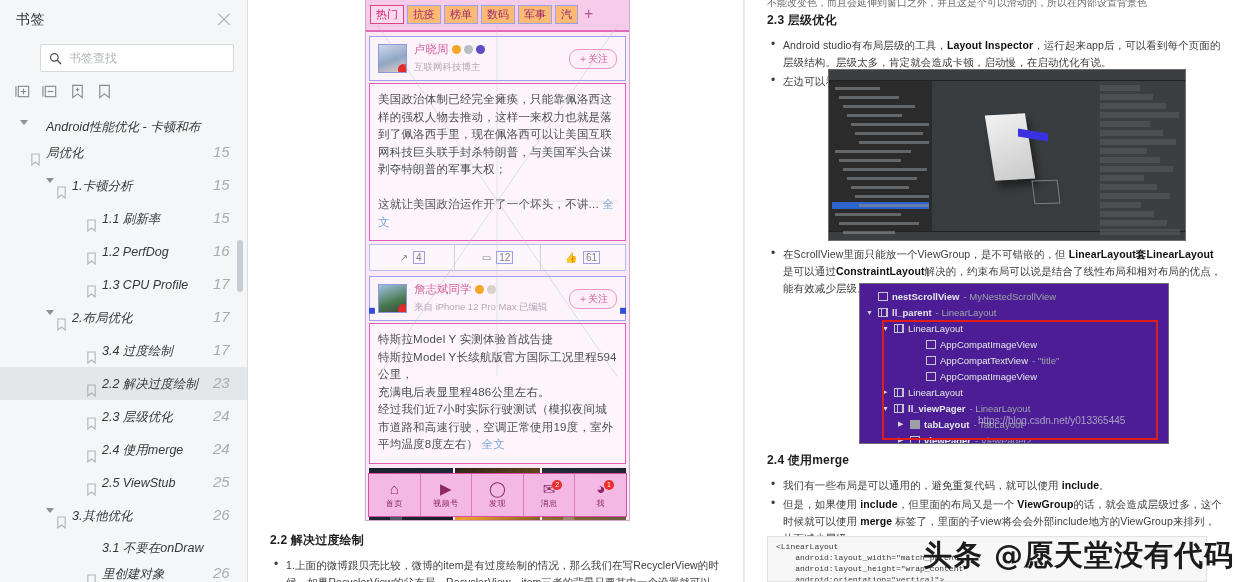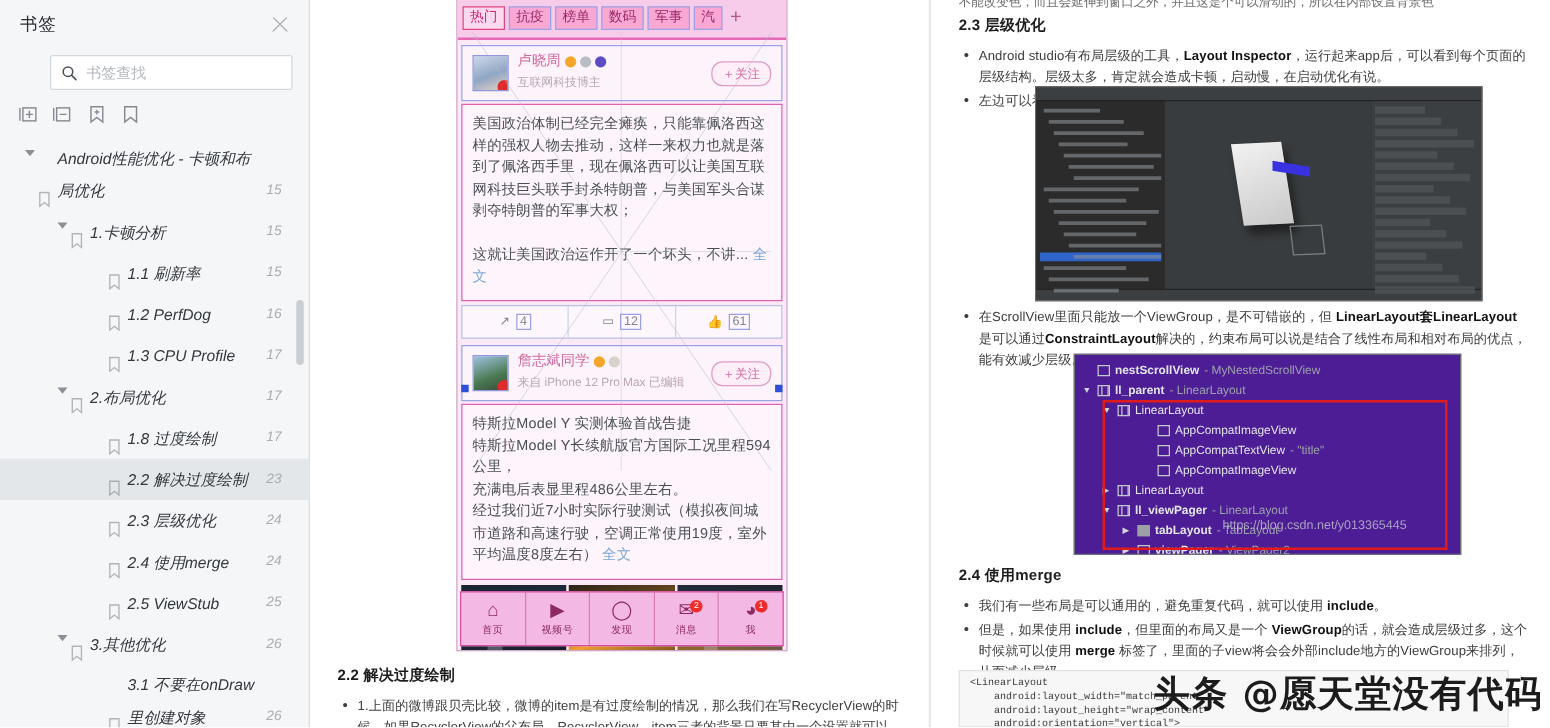--- a/index.html
+++ b/index.html
@@ -72,21 +72,21 @@
     border-bottom: 3.5px solid transparent;
   }
   .node .arrow.open {
     border-left: 4px solid transparent; border-right: 4px solid transparent;
     border-top: 5px solid #8a9096; border-bottom: 0; top: 9px;
   }
   .node .bk { flex: 0 0 auto; margin-right: 5px; margin-top: 1px; opacity: .55; }
   .node .lbl { flex: 1; padding-right: 4px; }
   .node .pg {
     flex: 0 0 auto; width: 34px; text-align: left; color: #a8adb2;
-    font-size: 11px; align-self: flex-end; padding-bottom: 1px;
+    font-size: 15px; align-self: flex-end; padding-bottom: 1px;
   }
   .lvl0 { padding-left: 30px; }
   .lvl0 .arrow { left: 20px; }
   .lvl0 .bk { margin-left: 0; }
   .lvl1 { padding-left: 56px; }
   .lvl1 .arrow { left: 46px; }
   .lvl2 { padding-left: 86px; }
 
   .sb-scrollbar {
     position: absolute; right: 4px; width: 6px; top: 240px; height: 52px;
@@ -111,21 +111,21 @@
     position: absolute; left: 117px; top: -3px; width: 265px; height: 524px;
     background: #fbeaf6; overflow: hidden;
     border: 1px solid #d0a8c8;
   }
   .ov-tabs {
     position: relative; height: 34px; background: #f7ccea;
     border-bottom: 2px solid #e46ab5; display: flex; align-items: center;
     padding-left: 4px; gap: 3px;
   }
   .ov-tab {
-    font-size: 11px; color: #9b2c6b; background: #f9a8d4;
+    font-size: 11px; color: #9b2c6b; background: #fdba74;
     border: 1px solid #9ba3e8; padding: 2px 5px; line-height: 13px;
     white-space: nowrap;
   }
   .ov-tab.act { color: #d6246f; border-color: #e0457f; background:#fbd9ef; }
   .ov-plus { color: #b5558f; font-size: 16px; margin-left: 3px; }
   .ov-topbar {
     position: absolute; left: 128px; top: -4px; width: 44px; height: 7px;
     background: #e8481e;
   }
 
@@ -398,21 +398,21 @@
           <svg class="bk" width="11" height="13" viewBox="0 0 12 14">
             <path d="M2 1 H10 V13 L6 9.8 L2 13 Z" fill="none" stroke="#7b8187" stroke-width="1.2"></path>
           </svg>
           <span class="lbl">2.布局优化</span>
           <span class="pg">17</span>
         </div>
         <div class="node lvl2">
           <svg class="bk" width="11" height="13" viewBox="0 0 12 14">
             <path d="M2 1 H10 V13 L6 9.8 L2 13 Z" fill="none" stroke="#7b8187" stroke-width="1.2"></path>
           </svg>
-          <span class="lbl">1.8 过度绘制</span>
+          <span class="lbl">3.4 过度绘制</span>
           <span class="pg">17</span>
         </div>
         <div class="node lvl2 sel">
           <svg class="bk" width="11" height="13" viewBox="0 0 12 14">
             <path d="M2 1 H10 V13 L6 9.8 L2 13 Z" fill="none" stroke="#7b8187" stroke-width="1.2"></path>
           </svg>
           <span class="lbl">2.2 解决过度绘制</span>
           <span class="pg">23</span>
         </div>
         <div class="node lvl2">

